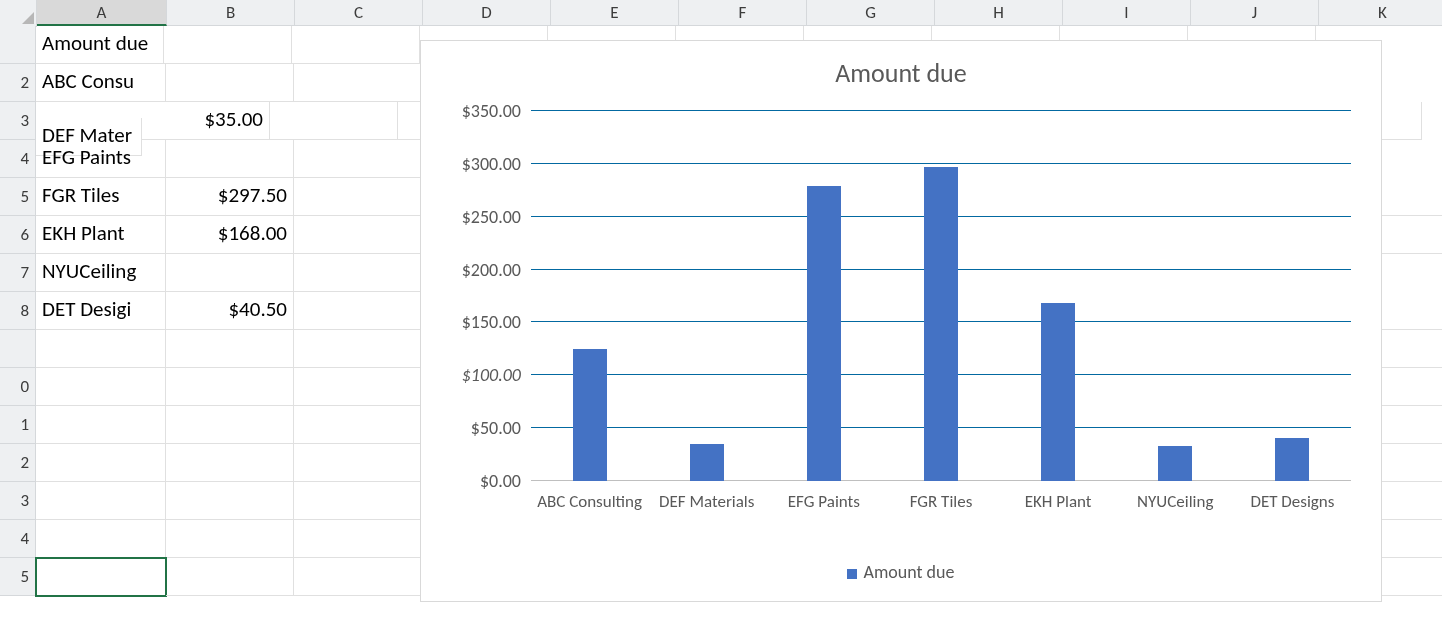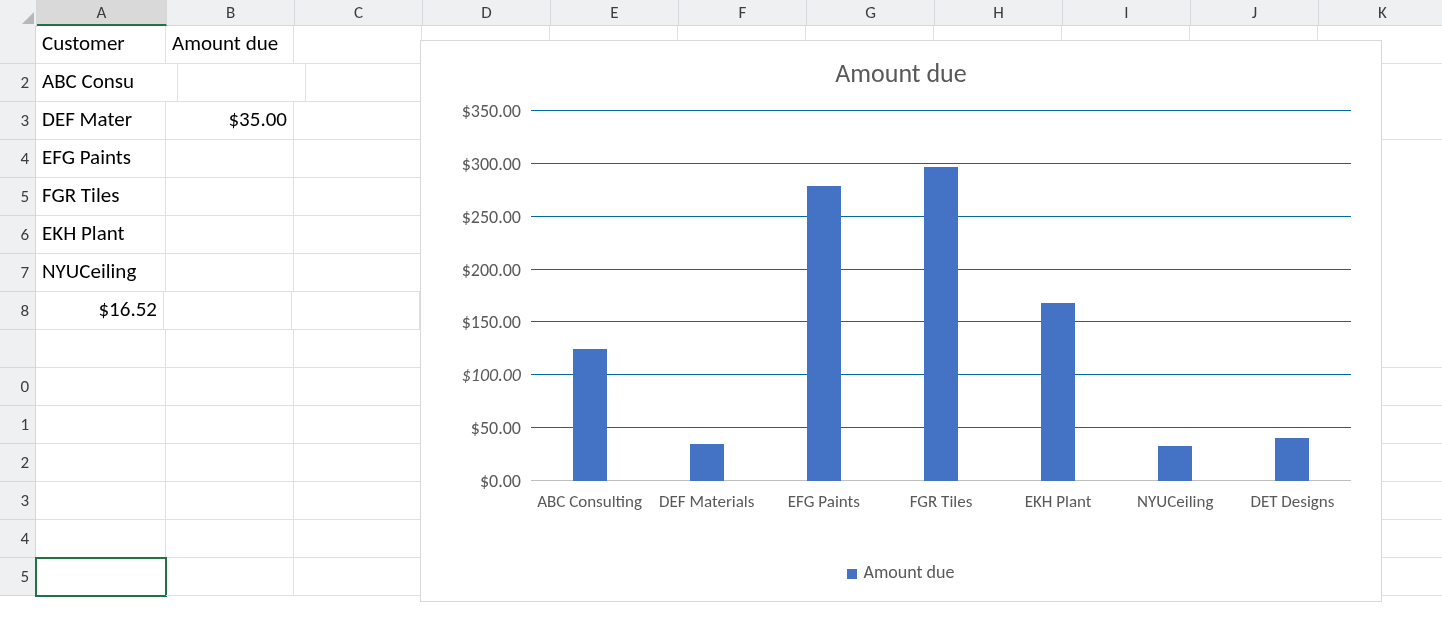--- a/index.html
+++ b/index.html
@@ -72,46 +72,45 @@
       <div class="row-header">0</div>
       <div class="row-header">1</div>
       <div class="row-header">2</div>
       <div class="row-header">3</div>
       <div class="row-header">4</div>
       <div class="row-header">5</div>
     </div>
 
   <div class="grid" id="grid">
       <div class="row">
-        <div class="cell" style="width: 130px;">Customer</div>
         <div class="cell" style="width: 128px;">Amount due</div>
         <div class="cell" style="width: 128px;"></div>
         <div class="cell" style="width: 128px;"></div>
         <div class="cell" style="width: 128px;"></div>
         <div class="cell" style="width: 128px;"></div>
         <div class="cell" style="width: 128px;"></div>
         <div class="cell" style="width: 128px;"></div>
         <div class="cell" style="width: 128px;"></div>
         <div class="cell" style="width: 128px;"></div>
         <div class="cell" style="width: 128px;"></div>
       </div>
       <div class="row">
-        <div class="cell" style="width: 142px;">ABC Consu</div>
-        <div class="cell" style="width: 128px;"></div>
-        <div class="cell" style="width: 128px;"></div>
-        <div class="cell" style="width: 128px;"></div>
-        <div class="cell" style="width: 128px;"></div>
-        <div class="cell" style="width: 128px;"></div>
-        <div class="cell" style="width: 128px;"></div>
-        <div class="cell" style="width: 128px;"></div>
-        <div class="cell" style="width: 128px;"></div>
-        <div class="cell" style="width: 128px;"></div>
-      </div>
-      <div class="row">
-        <div class="cell" style="width: 130px;">DEF Mater</div>
+        <div class="cell" style="width: 130px;">ABC Consu</div>
+        <div class="cell" style="width: 128px;"></div>
+        <div class="cell" style="width: 128px;"></div>
+        <div class="cell" style="width: 128px;"></div>
+        <div class="cell" style="width: 128px;"></div>
+        <div class="cell" style="width: 128px;"></div>
+        <div class="cell" style="width: 128px;"></div>
+        <div class="cell" style="width: 128px;"></div>
+        <div class="cell" style="width: 128px;"></div>
+        <div class="cell" style="width: 128px;"></div>
+      </div>
+      <div class="row">
+        <div class="cell" style="width: 106px; margin-top: 16px;">DEF Mater</div>
         <div class="cell num" style="width: 128px;">$35.00</div>
         <div class="cell" style="width: 128px;"></div>
         <div class="cell" style="width: 128px;"></div>
         <div class="cell" style="width: 128px;"></div>
         <div class="cell" style="width: 128px;"></div>
         <div class="cell" style="width: 128px;"></div>
         <div class="cell" style="width: 128px;"></div>
         <div class="cell" style="width: 128px;"></div>
         <div class="cell" style="width: 128px;"></div>
         <div class="cell" style="width: 128px;"></div>
@@ -123,32 +122,34 @@
         <div class="cell" style="width: 128px;"></div>
         <div class="cell" style="width: 128px;"></div>
         <div class="cell" style="width: 128px;"></div>
         <div class="cell" style="width: 128px;"></div>
         <div class="cell" style="width: 128px;"></div>
         <div class="cell" style="width: 128px;"></div>
         <div class="cell" style="width: 128px;"></div>
       </div>
       <div class="row">
         <div class="cell" style="width: 130px;">FGR Tiles</div>
+        <div class="cell num" style="width: 128px;">$297.50</div>
         <div class="cell" style="width: 128px;"></div>
         <div class="cell" style="width: 128px;"></div>
         <div class="cell" style="width: 128px;"></div>
         <div class="cell" style="width: 128px;"></div>
         <div class="cell" style="width: 128px;"></div>
         <div class="cell" style="width: 128px;"></div>
         <div class="cell" style="width: 128px;"></div>
         <div class="cell" style="width: 128px;"></div>
         <div class="cell" style="width: 128px;"></div>
       </div>
       <div class="row">
         <div class="cell" style="width: 130px;">EKH Plant</div>
+        <div class="cell num" style="width: 128px;">$168.00</div>
         <div class="cell" style="width: 128px;"></div>
         <div class="cell" style="width: 128px;"></div>
         <div class="cell" style="width: 128px;"></div>
         <div class="cell" style="width: 128px;"></div>
         <div class="cell" style="width: 128px;"></div>
         <div class="cell" style="width: 128px;"></div>
         <div class="cell" style="width: 128px;"></div>
         <div class="cell" style="width: 128px;"></div>
         <div class="cell" style="width: 128px;"></div>
       </div>
@@ -158,21 +159,22 @@
         <div class="cell" style="width: 128px;"></div>
         <div class="cell" style="width: 128px;"></div>
         <div class="cell" style="width: 128px;"></div>
         <div class="cell" style="width: 128px;"></div>
         <div class="cell" style="width: 128px;"></div>
         <div class="cell" style="width: 128px;"></div>
         <div class="cell" style="width: 128px;"></div>
         <div class="cell" style="width: 128px;"></div>
       </div>
       <div class="row">
-        <div class="cell num" style="width: 128px;">$16.52</div>
+        <div class="cell" style="width: 130px;">DET Desigi</div>
+        <div class="cell num" style="width: 128px;">$40.50</div>
         <div class="cell" style="width: 128px;"></div>
         <div class="cell" style="width: 128px;"></div>
         <div class="cell" style="width: 128px;"></div>
         <div class="cell" style="width: 128px;"></div>
         <div class="cell" style="width: 128px;"></div>
         <div class="cell" style="width: 128px;"></div>
         <div class="cell" style="width: 128px;"></div>
         <div class="cell" style="width: 128px;"></div>
         <div class="cell" style="width: 128px;"></div>
       </div>

